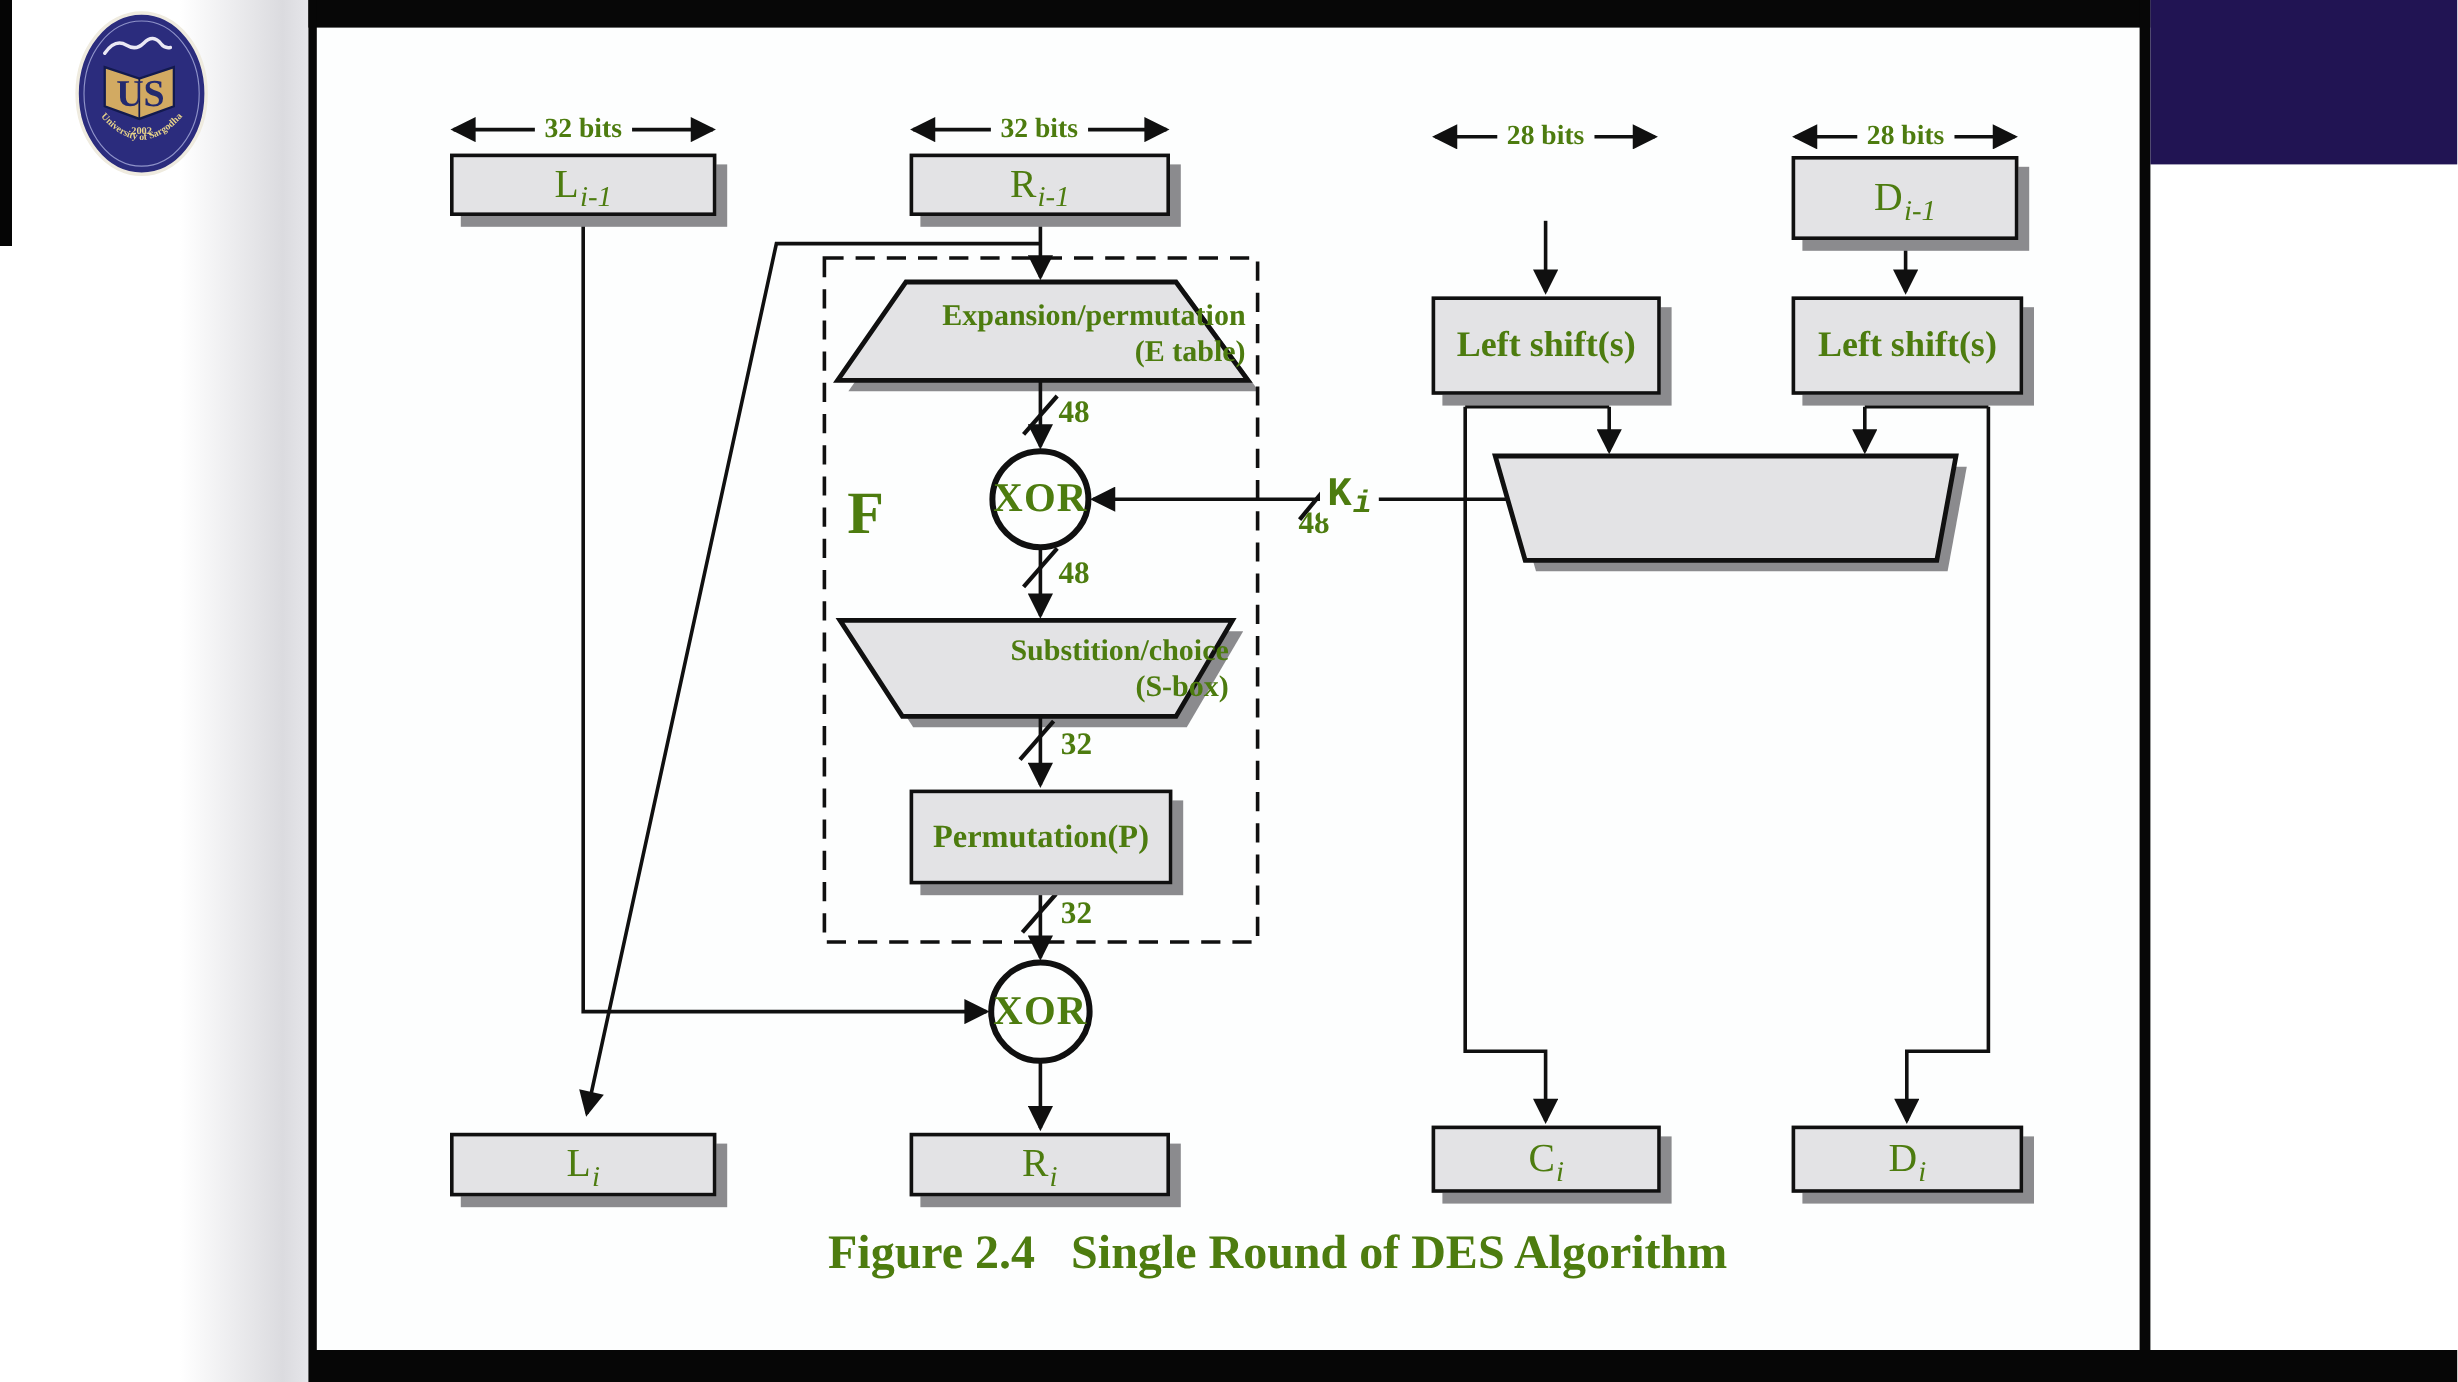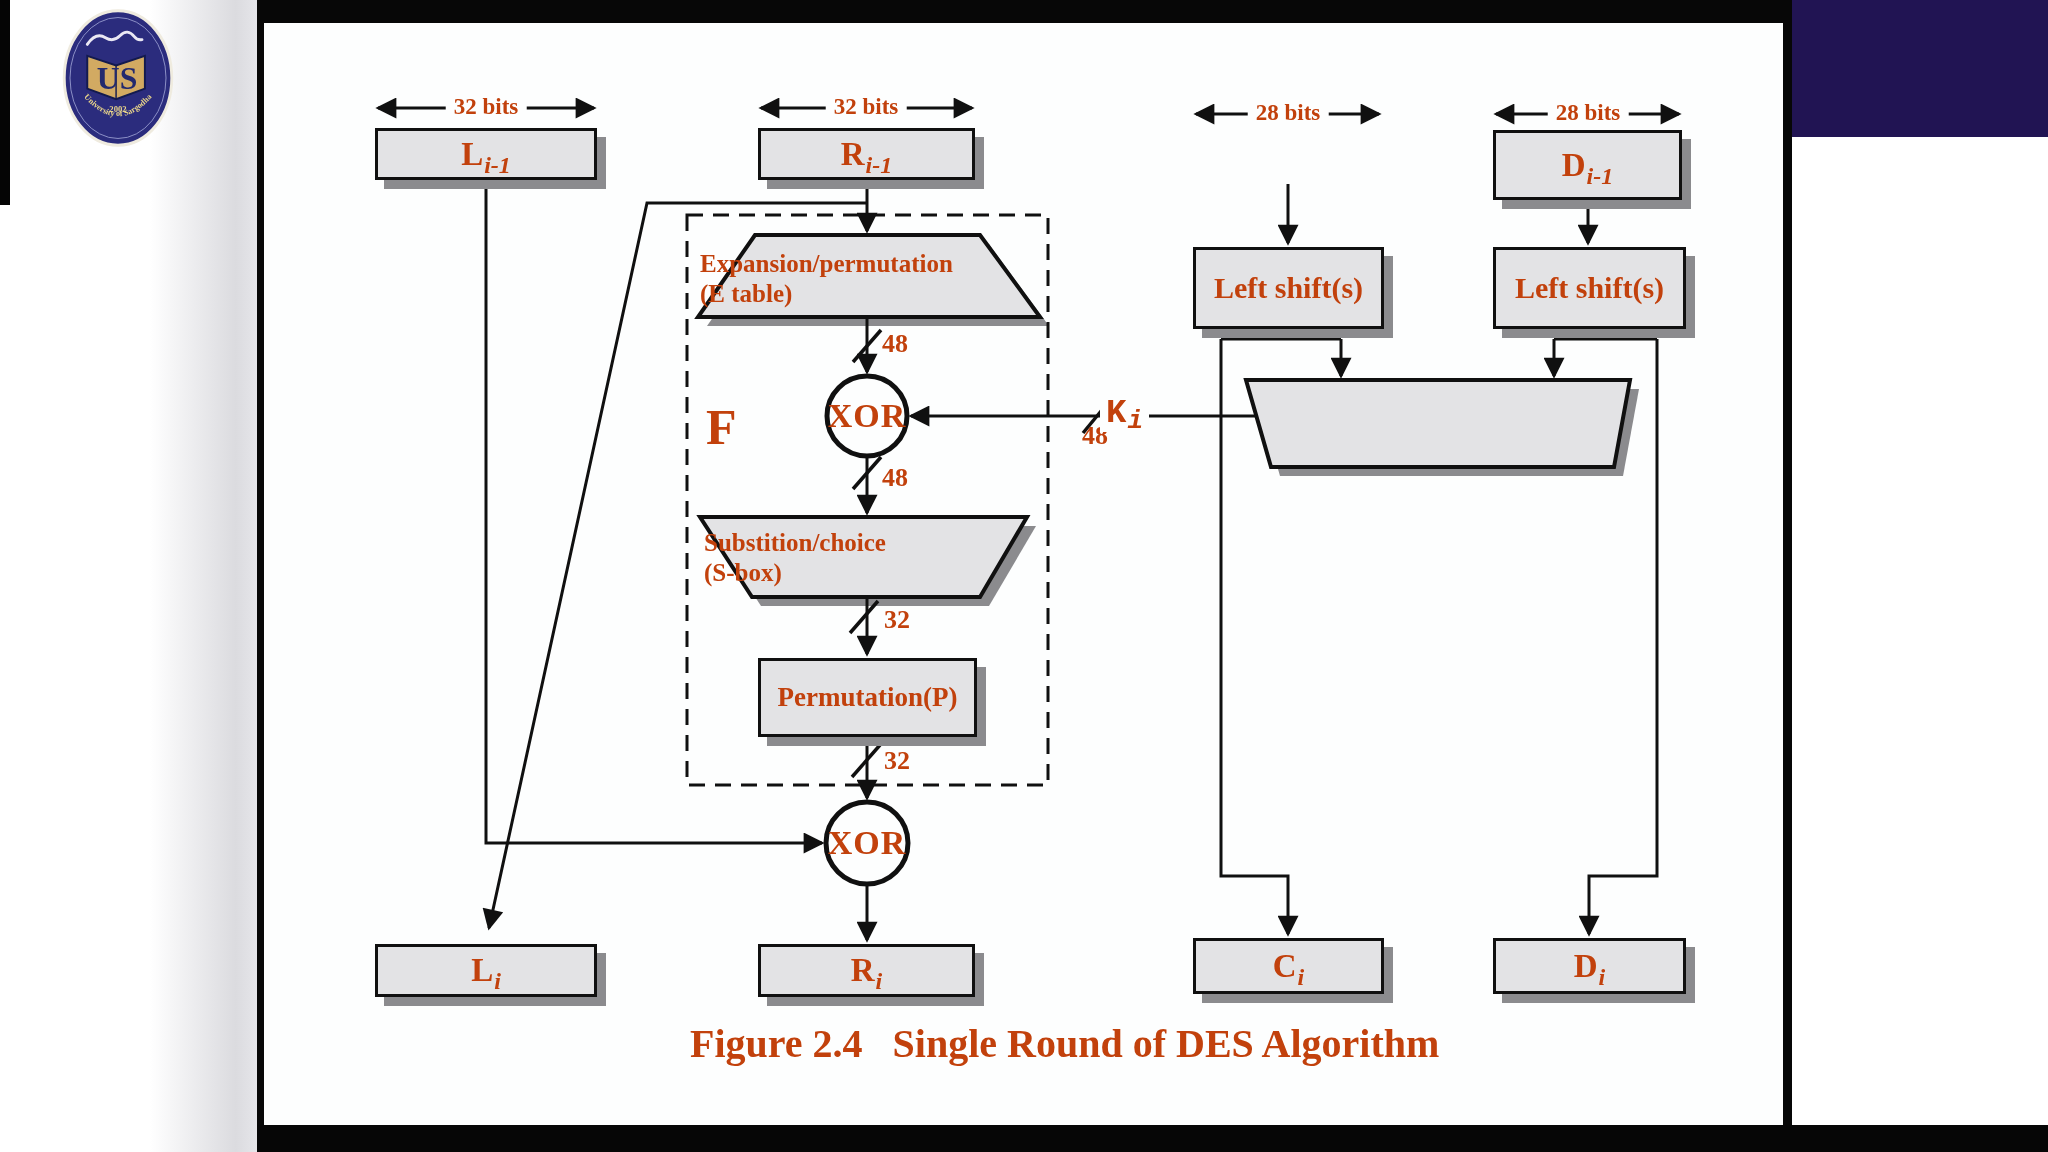--- a/index.html
+++ b/index.html
@@ -1,36 +1,36 @@
 <!DOCTYPE html>
 <html><head>
 <meta charset="utf-8">
 <style>
   html,body{margin:0;padding:0;background:#ffffff;}
   .screen{position:relative;width:2048px;height:1152px;overflow:hidden;background:#ffffff;
-          font-family:"Liberation Serif","DejaVu Serif",serif;color:#c2410c;}
+          font-family:"Liberation Serif","DejaVu Serif",serif;color:#4d7c0f;}
   .abs{position:absolute;}
   .left-strip{left:0;top:0;width:10px;height:205px;background:#050505;}
   .grad-strip{left:150px;top:0;width:107px;height:1152px;
       background:linear-gradient(to right, rgba(228,228,233,0) 0%, #dbdbdf 80%, #e6e6ea 100%);}
   .slide{left:257px;top:0;width:1535px;height:1125px;box-sizing:border-box;background:#fdfefe;
       border-top:23px solid #070707;border-left:7px solid #070707;border-right:9px solid #070707;}
   .navy{left:1792px;top:0;width:256px;height:137px;}
   .bottom-bar{left:257px;top:1125px;width:1791px;height:27px;background:#060606;}
   .wires{left:0;top:0;width:2048px;height:1152px;}
 
   .box{position:absolute;box-sizing:border-box;background:#e3e3e5;border:3px solid #101010;
        box-shadow:9px 9px 0 #8b8b8e;display:flex;align-items:center;justify-content:center;
        font-weight:bold;text-align:center;}
-  .reg{font-size:33px;font-weight:bold;}
+  .reg{font-size:33px;font-weight:normal;}
   .sub{font-style:italic;font-size:24px;position:relative;top:8px;margin-left:1px;}
   .ls{font-size:30px;}
   .twoline{display:flex;line-height:1.18;}
   .pboxtxt{font-size:27px;}
-  .trap-label{position:absolute;display:flex;flex-direction:column;align-items:flex-start;
+  .trap-label{position:absolute;display:flex;flex-direction:column;align-items:flex-end;
       justify-content:center;font-weight:bold;font-size:25px;line-height:1.2;}
   .bits{position:absolute;transform:translateX(-50%);background:#fdfefe;padding:0 8px;
       font-weight:bold;font-size:23px;}
   .busw{position:absolute;font-weight:bold;font-size:26px;}
   .xor-label{position:absolute;width:80px;height:80px;display:flex;align-items:center;
       justify-content:center;font-weight:bold;font-size:34px;letter-spacing:1px;}
   .f-label{position:absolute;font-weight:bold;font-size:50px;}
   .k-label{position:absolute;font-weight:bold;font-size:34px;background:#fdfefe;padding:0 6px;}
   .caption{position:absolute;font-weight:bold;font-size:40px;white-space:pre;text-align:center;}
   .logo{left:60px;top:6px;width:116px;height:144px;}

